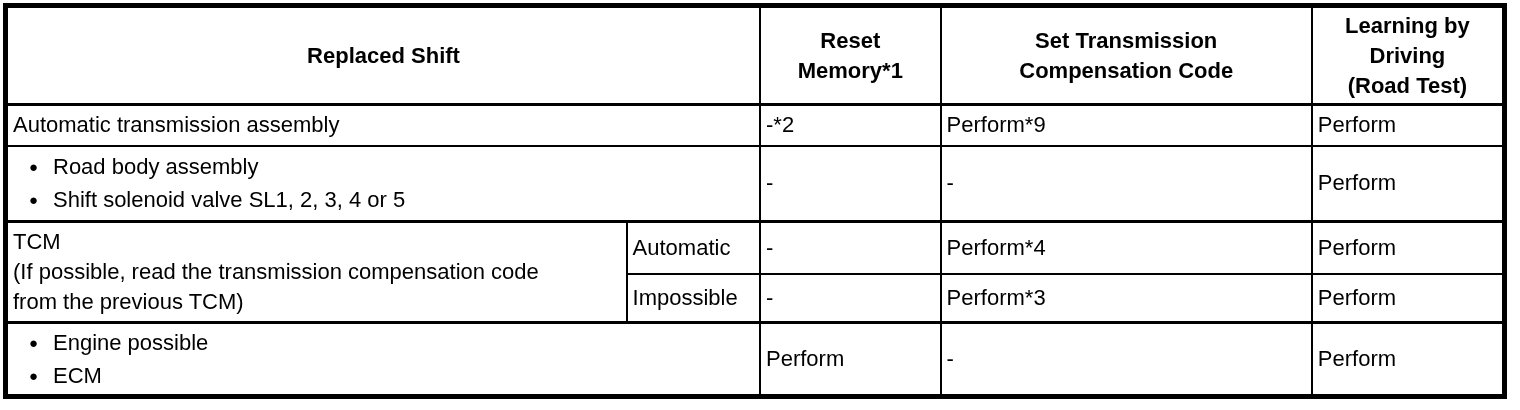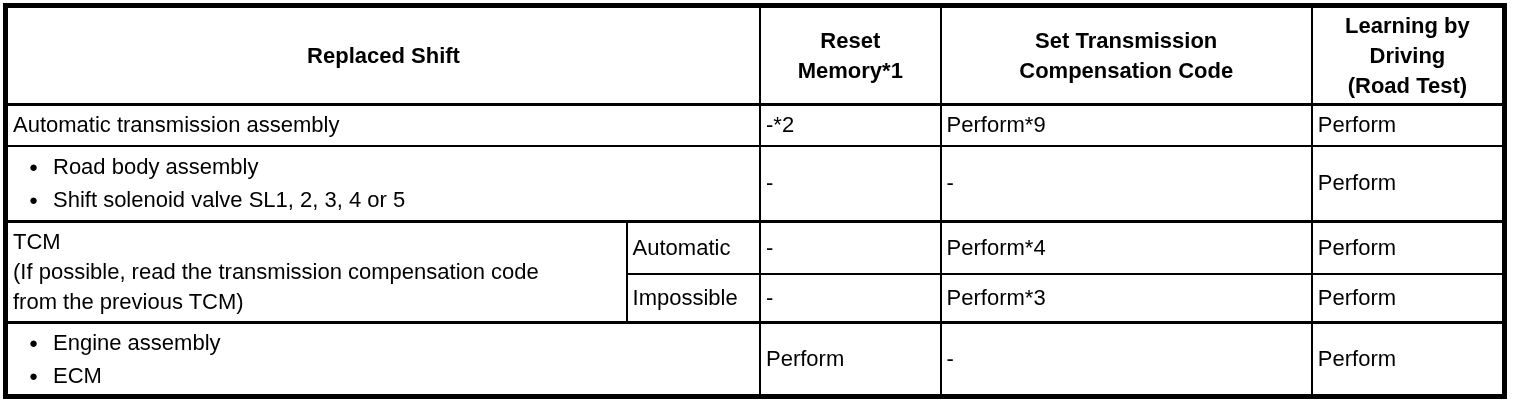--- a/index.html
+++ b/index.html
@@ -134,21 +134,21 @@
         <td>-</td>
         <td>Perform*3</td>
         <td>Perform</td>
       </tr>
 
       <tr class="row-engine">
         <td colspan="2">
           <div class="bullet-list">
             <div class="bullet-item">
               <span class="bullet-glyph">●</span>
-              <span>Engine assembly</span>
+              <span>Engine possible</span>
             </div>
             <div class="bullet-item">
               <span class="bullet-glyph">●</span>
               <span>ECM</span>
             </div>
           </div>
         </td>
         <td>Perform</td>
         <td>-</td>
         <td>Perform</td>

